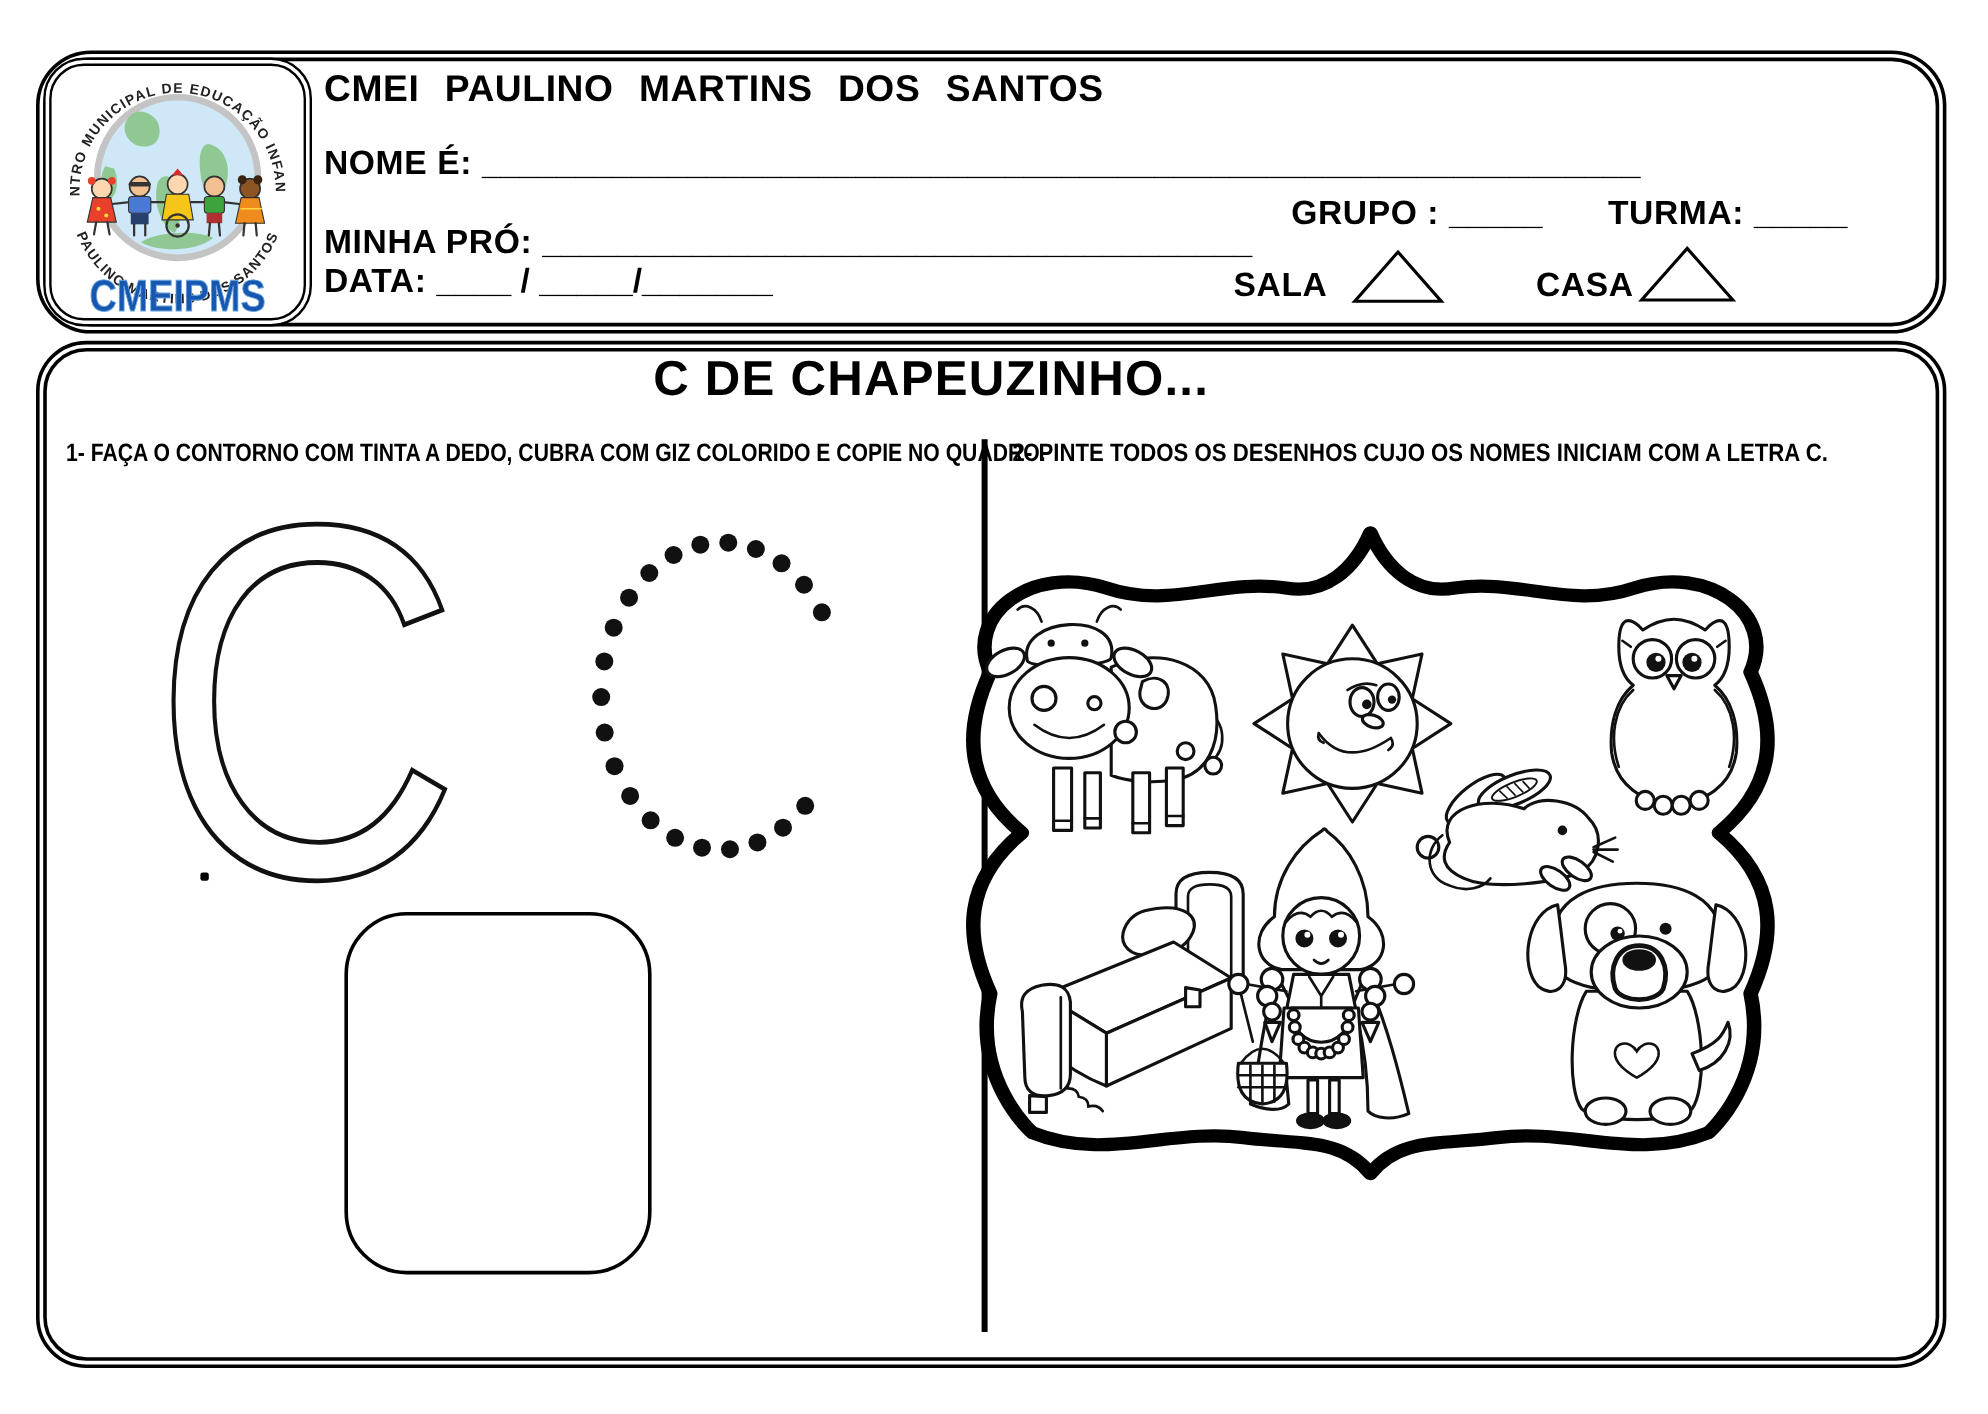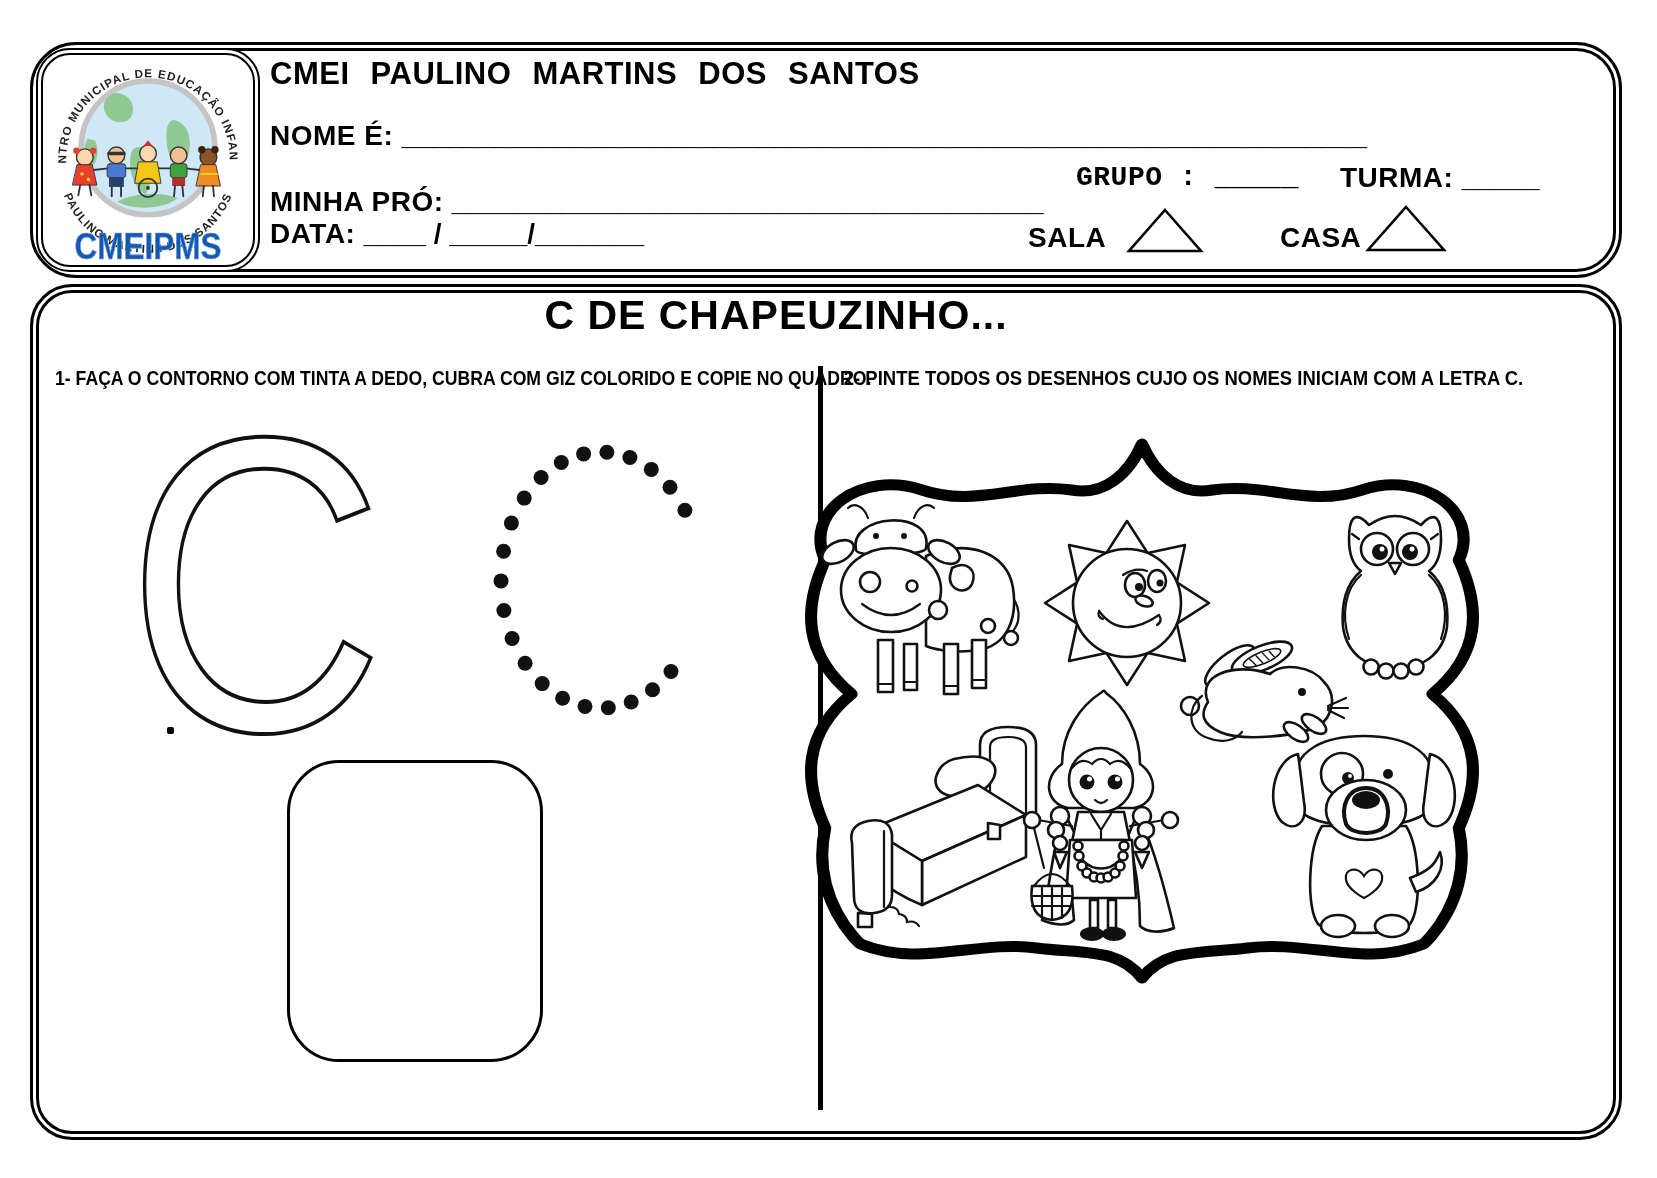--- a/index.html
+++ b/index.html
@@ -112,21 +112,21 @@
 
   <div class="abs hrow" style="left:270px; top:96px;margin-top:24px;">
     <span>NOME É:</span>
     <span class="uline">______________________________________________________________</span>
   </div>
 
   <div class="abs hrow" style="left:270px; top:162px;margin-top:24px;">
     <span>MINHA PRÓ:</span>
     <span class="uline">______________________________________</span>
   </div>
-  <div class="abs hrow" style="left:1076px; top:162px;font-family:Liberation Mono, monospace;">
+  <div class="abs hrow" style="left:1076px; top:162px;">
     <span>GRUPO :</span>
     <span class="uline">_____</span>
   </div>
   <div class="abs hrow" style="left:1340px; top:162px;">
     <span>TURMA:</span>
     <span class="uline">_____</span>
   </div>
 
   <div class="abs hrow" style="left:270px; top:218px;">
     <span>DATA:</span>

